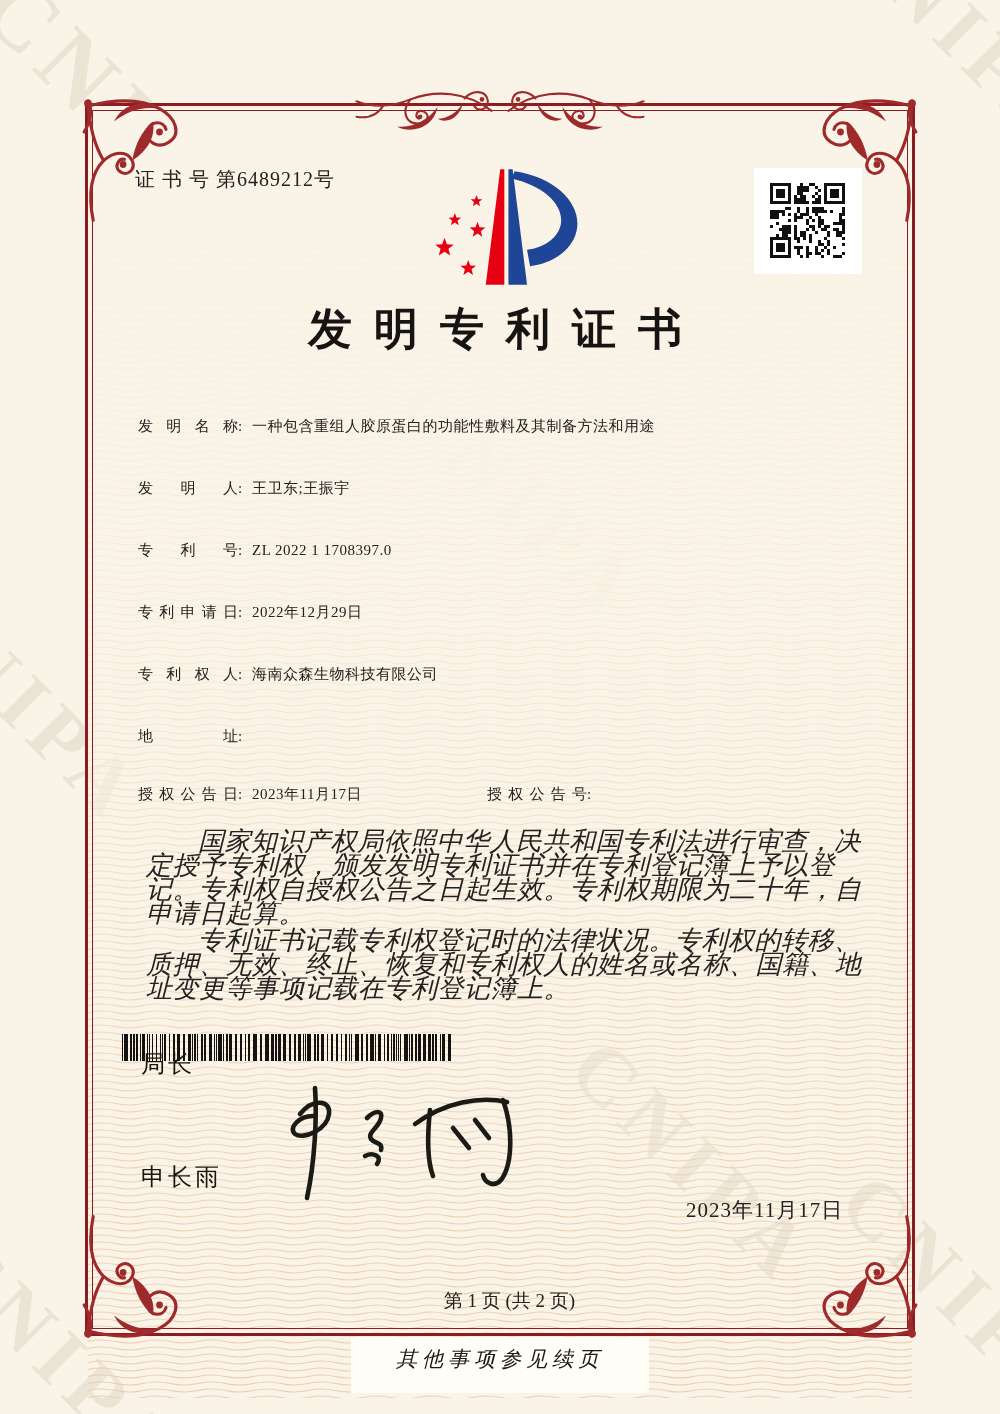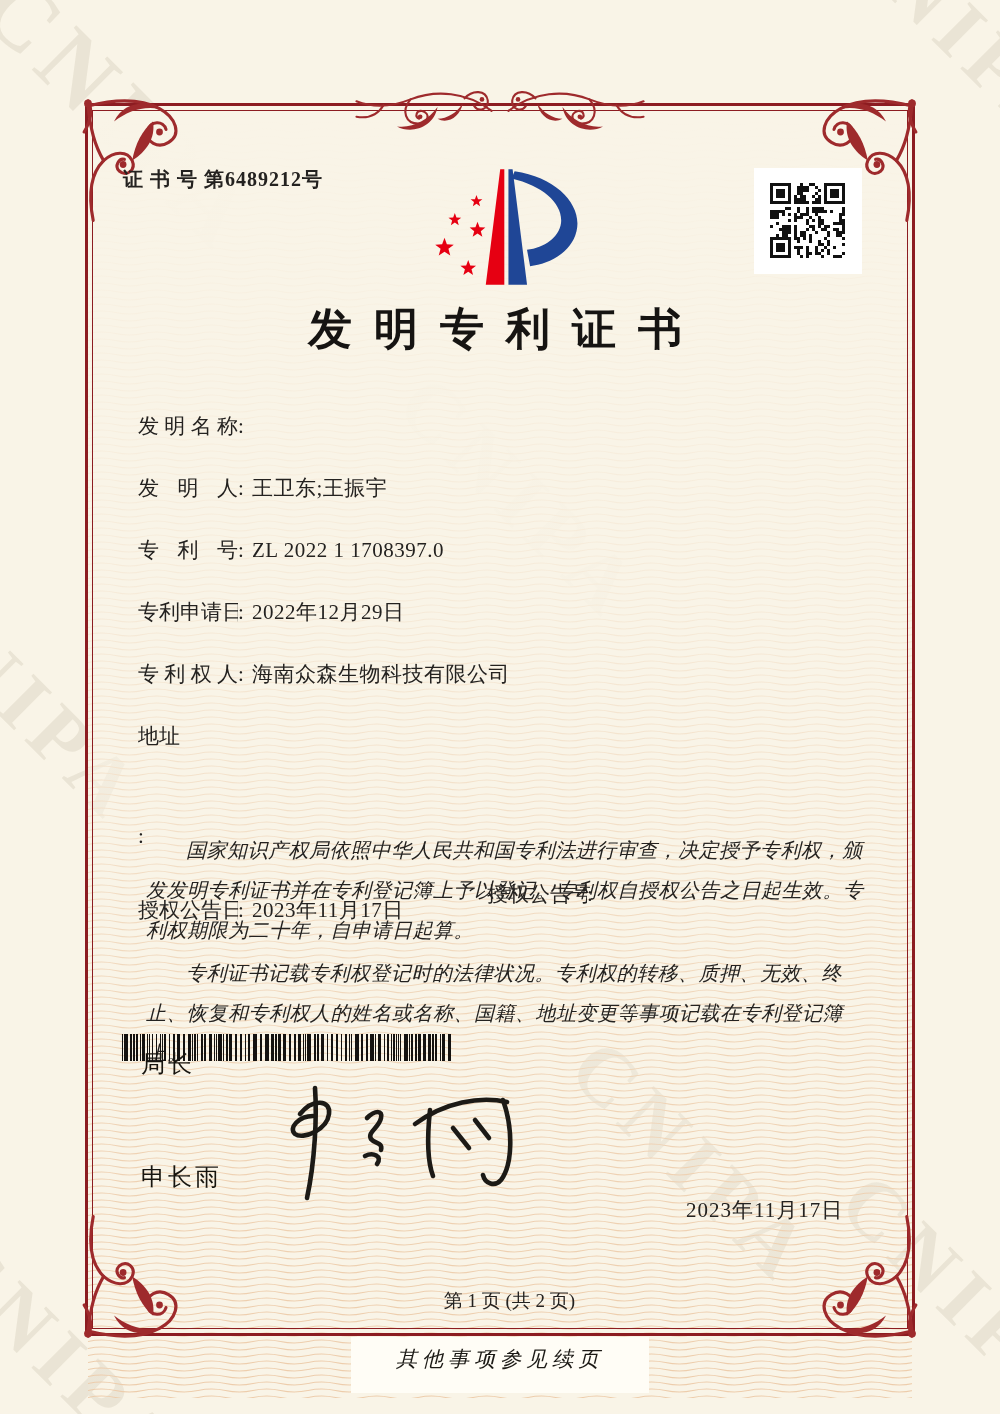--- a/index.html
+++ b/index.html
@@ -20,43 +20,43 @@
   }
   .wm.faint{opacity:.55;}
   
   .frame-outer{position:absolute;left:85px;top:103px;width:830px;height:1233px;
     border:3.5px solid var(--frame);z-index:3;}
   .frame-inner{position:absolute;left:92px;top:110px;width:816px;height:1219px;
     border:1.5px solid var(--frame);z-index:3;}
   .waves{position:absolute;left:88px;top:106px;z-index:2;}
   .ornament{position:absolute;z-index:4;}
   
-  .cert-no{position:absolute;left:123px;top:166px;font-size:20px;z-index:5;letter-spacing:1px;font-weight:bold;}
+  .cert-no{position:absolute;left:135px;top:166px;font-size:20px;z-index:5;letter-spacing:1px;}
   .logo{position:absolute;left:428px;top:158px;z-index:5;}
   .qr-box{position:absolute;left:754px;top:168px;width:108px;height:106px;background:#ffffff;z-index:5;}
   .qr-box svg{position:absolute;left:16px;top:15px;}
   .cert-title{
     position:absolute;left:0;top:300px;width:1000px;text-align:center;z-index:5;
     font-size:44px;font-weight:bold;letter-spacing:22px;padding-left:12px;color:#161412;
   }
   
-  .fields{position:absolute;left:138px;top:412px;width:726px;font-size:21px;z-index:5;}
+  .fields{position:absolute;left:138px;top:412px;width:726px;font-size:15px;z-index:5;}
   .field-row{display:flex;line-height:29px;margin-bottom:33px;align-items:flex-start;}
-  .field-row.addr{margin-bottom:8px;flex-direction:column;}
+  .field-row.addr{margin-bottom:8px;}
   .flabel{flex:0 0 100px;display:inline-block;text-align:justify;text-align-last:justify;white-space:nowrap;overflow:hidden;}
   .fcolon{flex:0 0 14px;text-align:left;}
   .fvalue{flex:1;letter-spacing:0.5px;}
   .grant-row{margin-top:29px;margin-bottom:0;}
-  .pair1{flex:0 0 349px;display:flex;margin-top:16px;}
+  .pair1{flex:0 0 349px;display:flex;}
   .pair2{flex:1;display:flex;align-items:center;}
   .pair1 .fvalue,.pair2 .fvalue{flex:1;}
   
   .body-paragraphs{
     position:absolute;left:146px;top:830px;width:726px;z-index:5;
-    font-size:20px;line-height:40px;font-style:italic;letter-spacing:0.5px;
+    font-size:26px;line-height:24px;font-style:italic;letter-spacing:0.5px;
   }
   .body-paragraphs p{text-indent:2em;margin-bottom:3px;}
   
   .barcode{position:absolute;left:122px;top:1034px;z-index:5;}
   .director-label{position:absolute;left:141px;top:1048px;z-index:5;
     font-family:"Liberation Sans","DejaVu Sans",sans-serif;font-size:24px;letter-spacing:3px;color:#17150f;}
   .director-name{position:absolute;left:141px;top:1161px;z-index:5;
     font-family:Liberation Serif, serif;font-size:24px;letter-spacing:3px;color:#17150f;}
   .signature{position:absolute;left:255px;top:1076px;z-index:6;}
   .issue-date{position:absolute;left:686px;top:1196px;font-size:21px;z-index:5;letter-spacing:1px;}
@@ -445,20 +445,21 @@
       <rect x="69" y="72" width="3" height="3" fill="#111"></rect>
     </svg>
 </div>
 
 <div class="cert-title">发明专利证书</div>
 
 <div class="fields">
   <div class="field-row">
     <span class="flabel">发明名称</span>
       <span class="fcolon">:</span>
+    <span class="fvalue">一种包含重组人胶原蛋白的功能性敷料及其制备方法和用途</span>
   </div>
   <div class="field-row">
     <span class="flabel">发明人</span>
       <span class="fcolon">:</span>
     <span class="fvalue">王卫东;王振宇</span>
   </div>
   <div class="field-row">
     <span class="flabel">专利号</span>
       <span class="fcolon">:</span>
     <span class="fvalue">ZL 2022 1 1708397.0</span>

